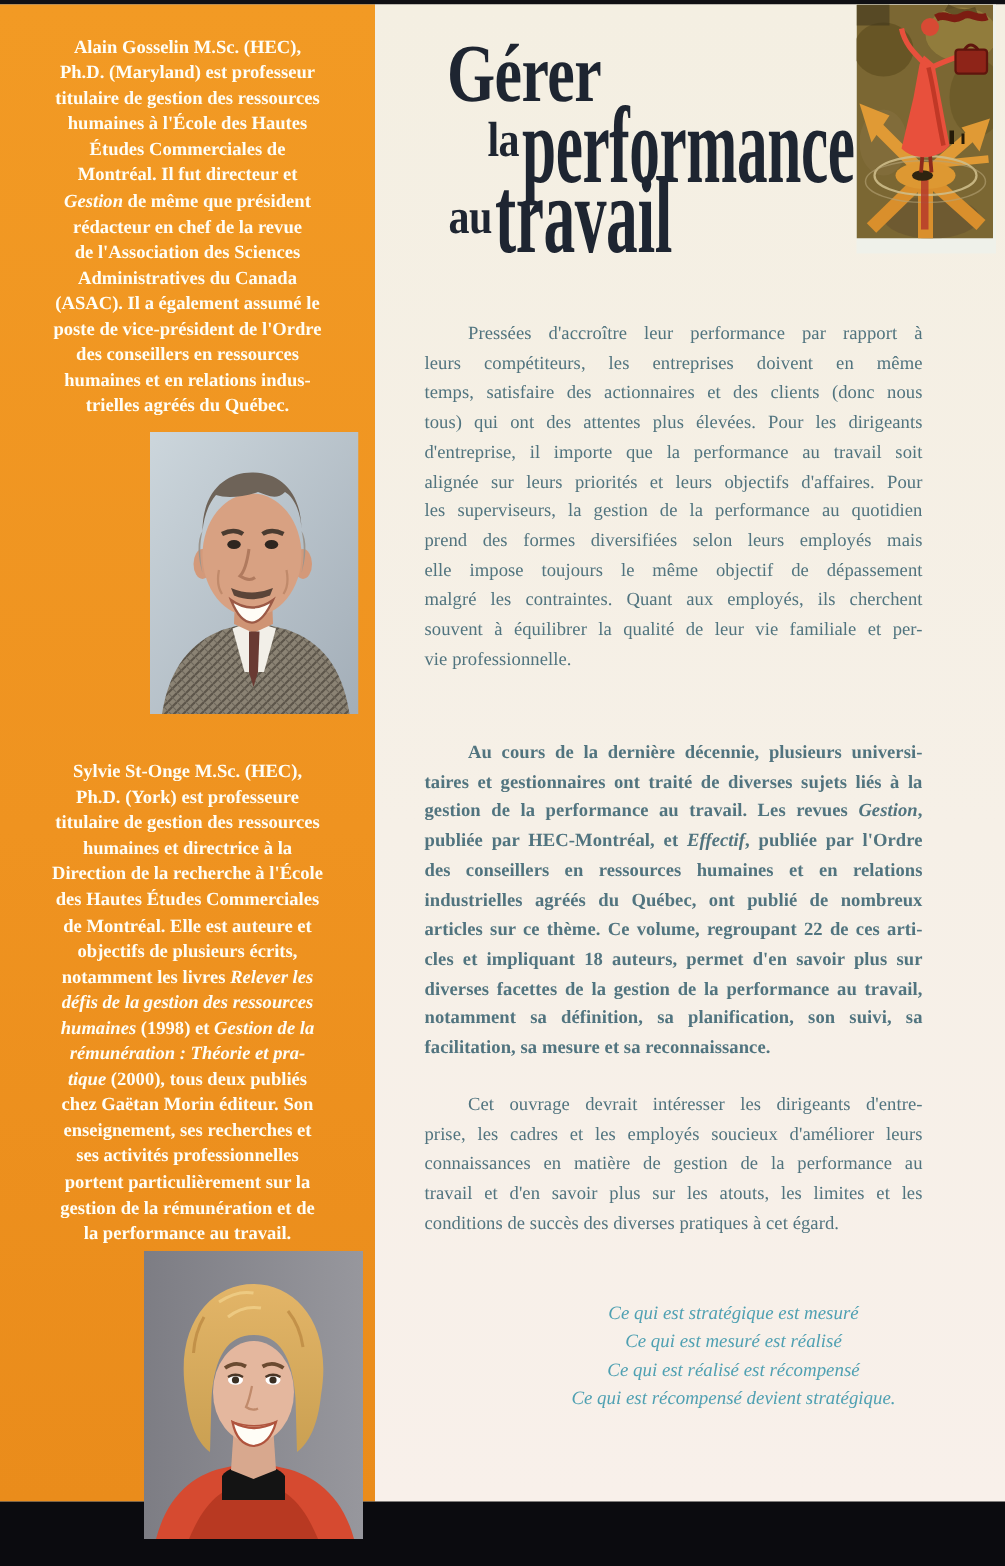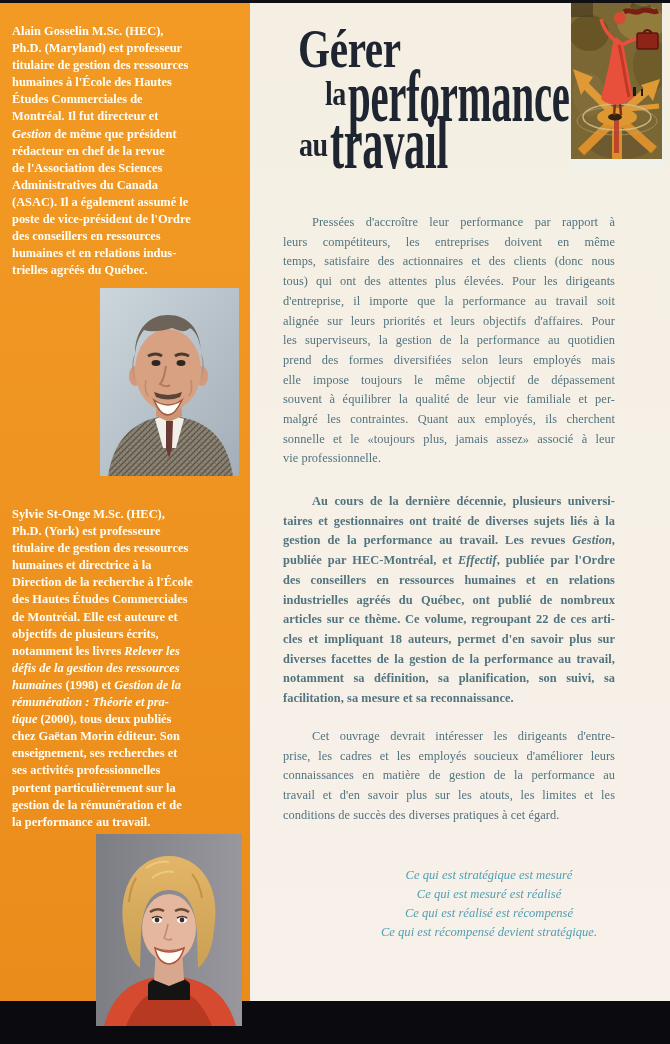--- a/index.html
+++ b/index.html
@@ -10,21 +10,21 @@
   
   .top-line{position:absolute;left:0;top:0;width:670px;height:3px;background:#101014;}
   .sidebar{position:absolute;left:0;top:3px;width:250px;height:998px;
     background:linear-gradient(180deg,#f29a24 0%,#ef9320 55%,#ea8c1b 100%);}
   .main-bg{position:absolute;left:250px;top:3px;width:420px;height:998px;
     background:linear-gradient(180deg,#f4efe2 0%,#f6f0e7 55%,#f8f0ea 100%);}
   .bottom-band{position:absolute;left:0;top:1001px;width:670px;height:43px;background:#0b0b0f;}
   
   .bio{position:absolute;left:12px;width:226px;font-weight:bold;color:#fffef6;
        font-size:12.4px;line-height:17.1px;}
-  .bio .tline{text-align:left;white-space:nowrap;}
+  .bio .tline{text-align:center;white-space:nowrap;}
   #bio-alain{top:23px;}
   #bio-sylvie{top:506px;}
   
   .photo{position:absolute;display:block;z-index:5;}
   #photo-alain{left:100px;top:288px;}
   #photo-sylvie{left:96px;top:834px;}
   
   .tword{position:absolute;color:#1e2531;font-weight:bold;line-height:1;
          transform-origin:0 0;letter-spacing:-0.5px;white-space:nowrap;}
   #t-gerer{left:298px;top:21px;font-size:55px;transform:scaleX(0.75);}
@@ -207,23 +207,22 @@
 <div class="para" id="para-1">
     <div class="tline tline-first">Pressées d'accroître leur performance par rapport à</div>
     <div class="tline">leurs compétiteurs, les entreprises doivent en même</div>
     <div class="tline">temps, satisfaire des actionnaires et des clients (donc nous</div>
     <div class="tline">tous) qui ont des attentes plus élevées. Pour les dirigeants</div>
     <div class="tline">d'entreprise, il importe que la performance au travail soit</div>
     <div class="tline">alignée sur leurs priorités et leurs objectifs d'affaires. Pour</div>
     <div class="tline">les superviseurs, la gestion de la performance au quotidien</div>
     <div class="tline">prend des formes diversifiées selon leurs employés mais</div>
     <div class="tline">elle impose toujours le même objectif de dépassement</div>
+    <div class="tline">malgré les contraintes. Quant aux employés, ils cherchent</div>
     <div class="tline">souvent à équilibrer la qualité de leur vie familiale et per-</div>
-    <div class="tline">malgré les contraintes. Quant aux employés, ils cherchent</div>
-    <div class="tline">sonnelle et le «toujours plus, jamais assez» associé à leur</div>
     <div class="tline tline-last">vie professionnelle.</div>
   </div>
 <div class="para" id="para-2">
     <div class="tline tline-first">Au cours de la dernière décennie, plusieurs universi-</div>
     <div class="tline">taires et gestionnaires ont traité de diverses sujets liés à la</div>
     <div class="tline">gestion de la performance au travail. Les revues <i>Gestion</i>,</div>
     <div class="tline">publiée par HEC-Montréal, et <i>Effectif</i>, publiée par l'Ordre</div>
     <div class="tline">des conseillers en ressources humaines et en relations</div>
     <div class="tline">industrielles agréés du Québec, ont publié de nombreux</div>
     <div class="tline">articles sur ce thème. Ce volume, regroupant 22 de ces arti-</div>

